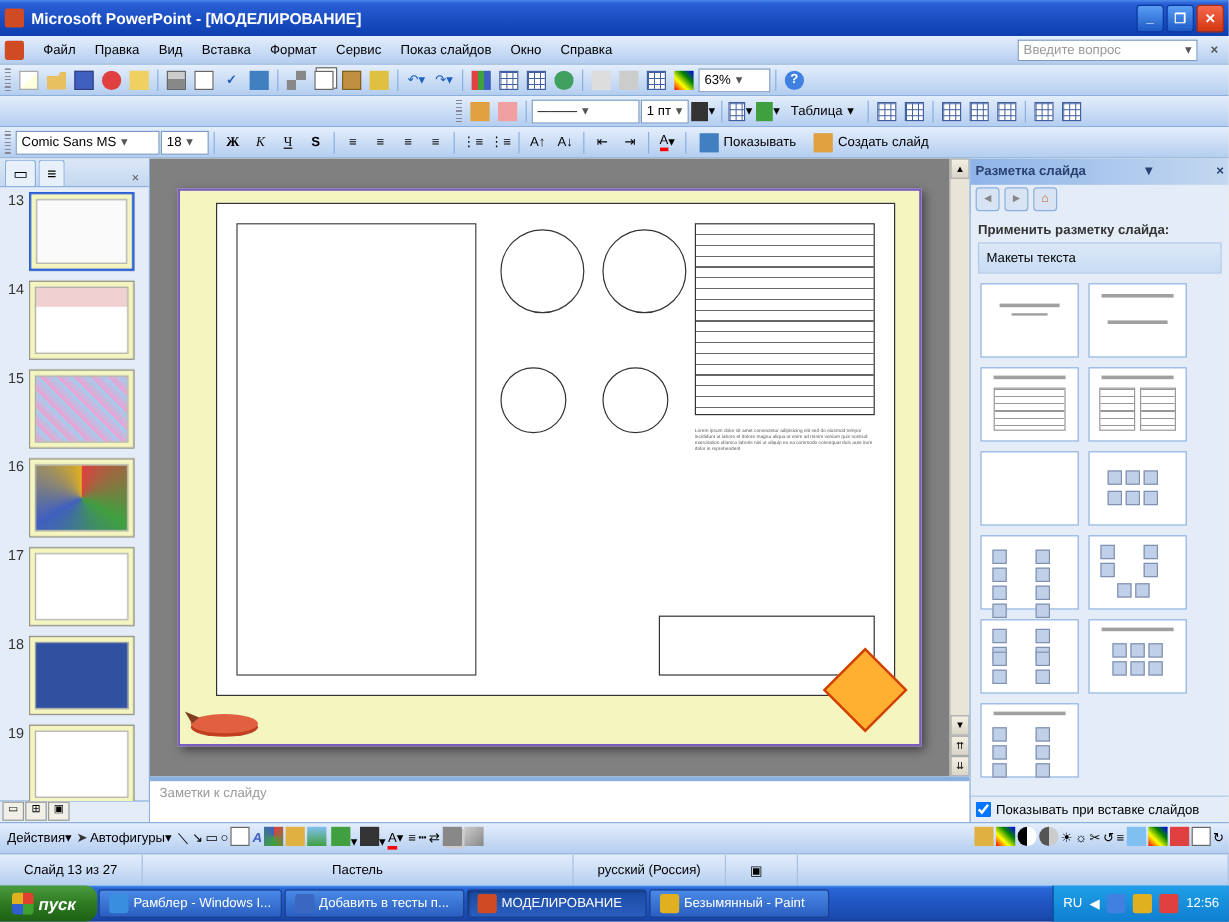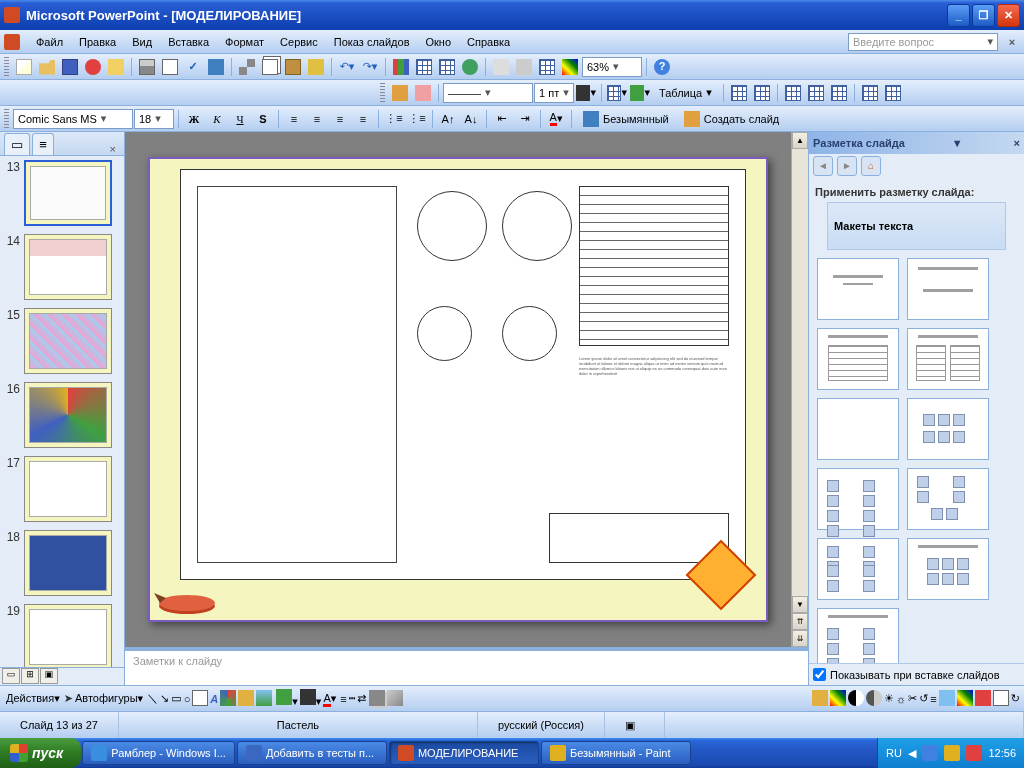--- a/index.html
+++ b/index.html
@@ -81,21 +81,21 @@
 .notes { height: 38px; background: white; border-top: 4px solid #8ab0e0; padding: 4px 8px; color: #999; }
 
 
 .taskpane { width: 216px; background: #e4edf7; border-left: 1px solid #8ab0e0; display: flex; flex-direction: column; }
 .taskpane-header { height: 22px; background: linear-gradient(90deg, #8eb4e8, #c4d8f0); display: flex; align-items: center; padding: 0 4px; font-weight: bold; color: #2a4070; }
 .taskpane-header .close { margin-left: auto; }
 .taskpane-nav { height: 24px; display: flex; align-items: center; padding: 0 4px; gap: 4px; }
 .taskpane-nav .navbtn { width: 20px; height: 20px; border: 1px solid #8ab0e0; border-radius: 3px; background: #d8e4f4; text-align: center; line-height: 18px; font-size: 10px; color: #888; }
 .taskpane-body { flex: 1; overflow-y: auto; padding: 4px 6px; background: #e4edf7; }
 .taskpane-body .section-label { font-weight: bold; margin: 4px 0; color: #333; }
-.taskpane-body .section-head { background: linear-gradient(#dce8f7, #c8dcf4); padding: 17px 6px; font-weight: bold; border: 1px solid #b0c8e8; margin: 4px 12px; }
+.taskpane-body .section-head { background: linear-gradient(#dce8f7, #c8dcf4); padding: 6px 6px; font-weight: normal; border: 1px solid #b0c8e8; margin: 4px 0; }
 .layouts { display: flex; flex-wrap: wrap; gap: 8px; padding: 4px 2px; }
 .layout-item { width: 82px; height: 62px; background: white; border: 1px solid #8ab0e0; position: relative; cursor: pointer; }
 .layout-item .bar { position: absolute; background: #a0a0a0; height: 3px; }
 .layout-item .box { position: absolute; border: 1px solid #999; }
 .layout-item .icons { position: absolute; display: flex; flex-wrap: wrap; gap: 3px; padding: 3px; }
 .layout-item .icons span { width: 12px; height: 12px; background: #c0d0e8; border: 1px solid #8090b0; }
 .taskpane-footer { padding: 4px; border-top: 1px solid #b0c8e8; display: flex; align-items: center; gap: 4px; font-size: 10px; }
 .taskpane-footer input { margin: 0; }
 
 
@@ -288,21 +288,21 @@
   <div class="tbtn">A↑</div>
   <div class="tbtn">A↓</div>
   <div class="sep"></div>
   <div class="tbtn">⇤</div>
   <div class="tbtn">⇥</div>
   <div class="sep"></div>
   <div class="tbtn"><span style="border-bottom:3px solid red">A</span>▾</div>
   <div class="sep"></div>
   <div class="label-btn">
       <span class="ico" style="background:#4080c0"></span>
-      <span>Безымянный</span>
+      <span>Показывать</span>
     </div>
   <div class="label-btn">
       <span class="ico" style="background:#e0a040"></span>
       <span>Создать слайд</span>
     </div>
 </div>
 
 <div class="main">
 
   <div class="slides-panel">

